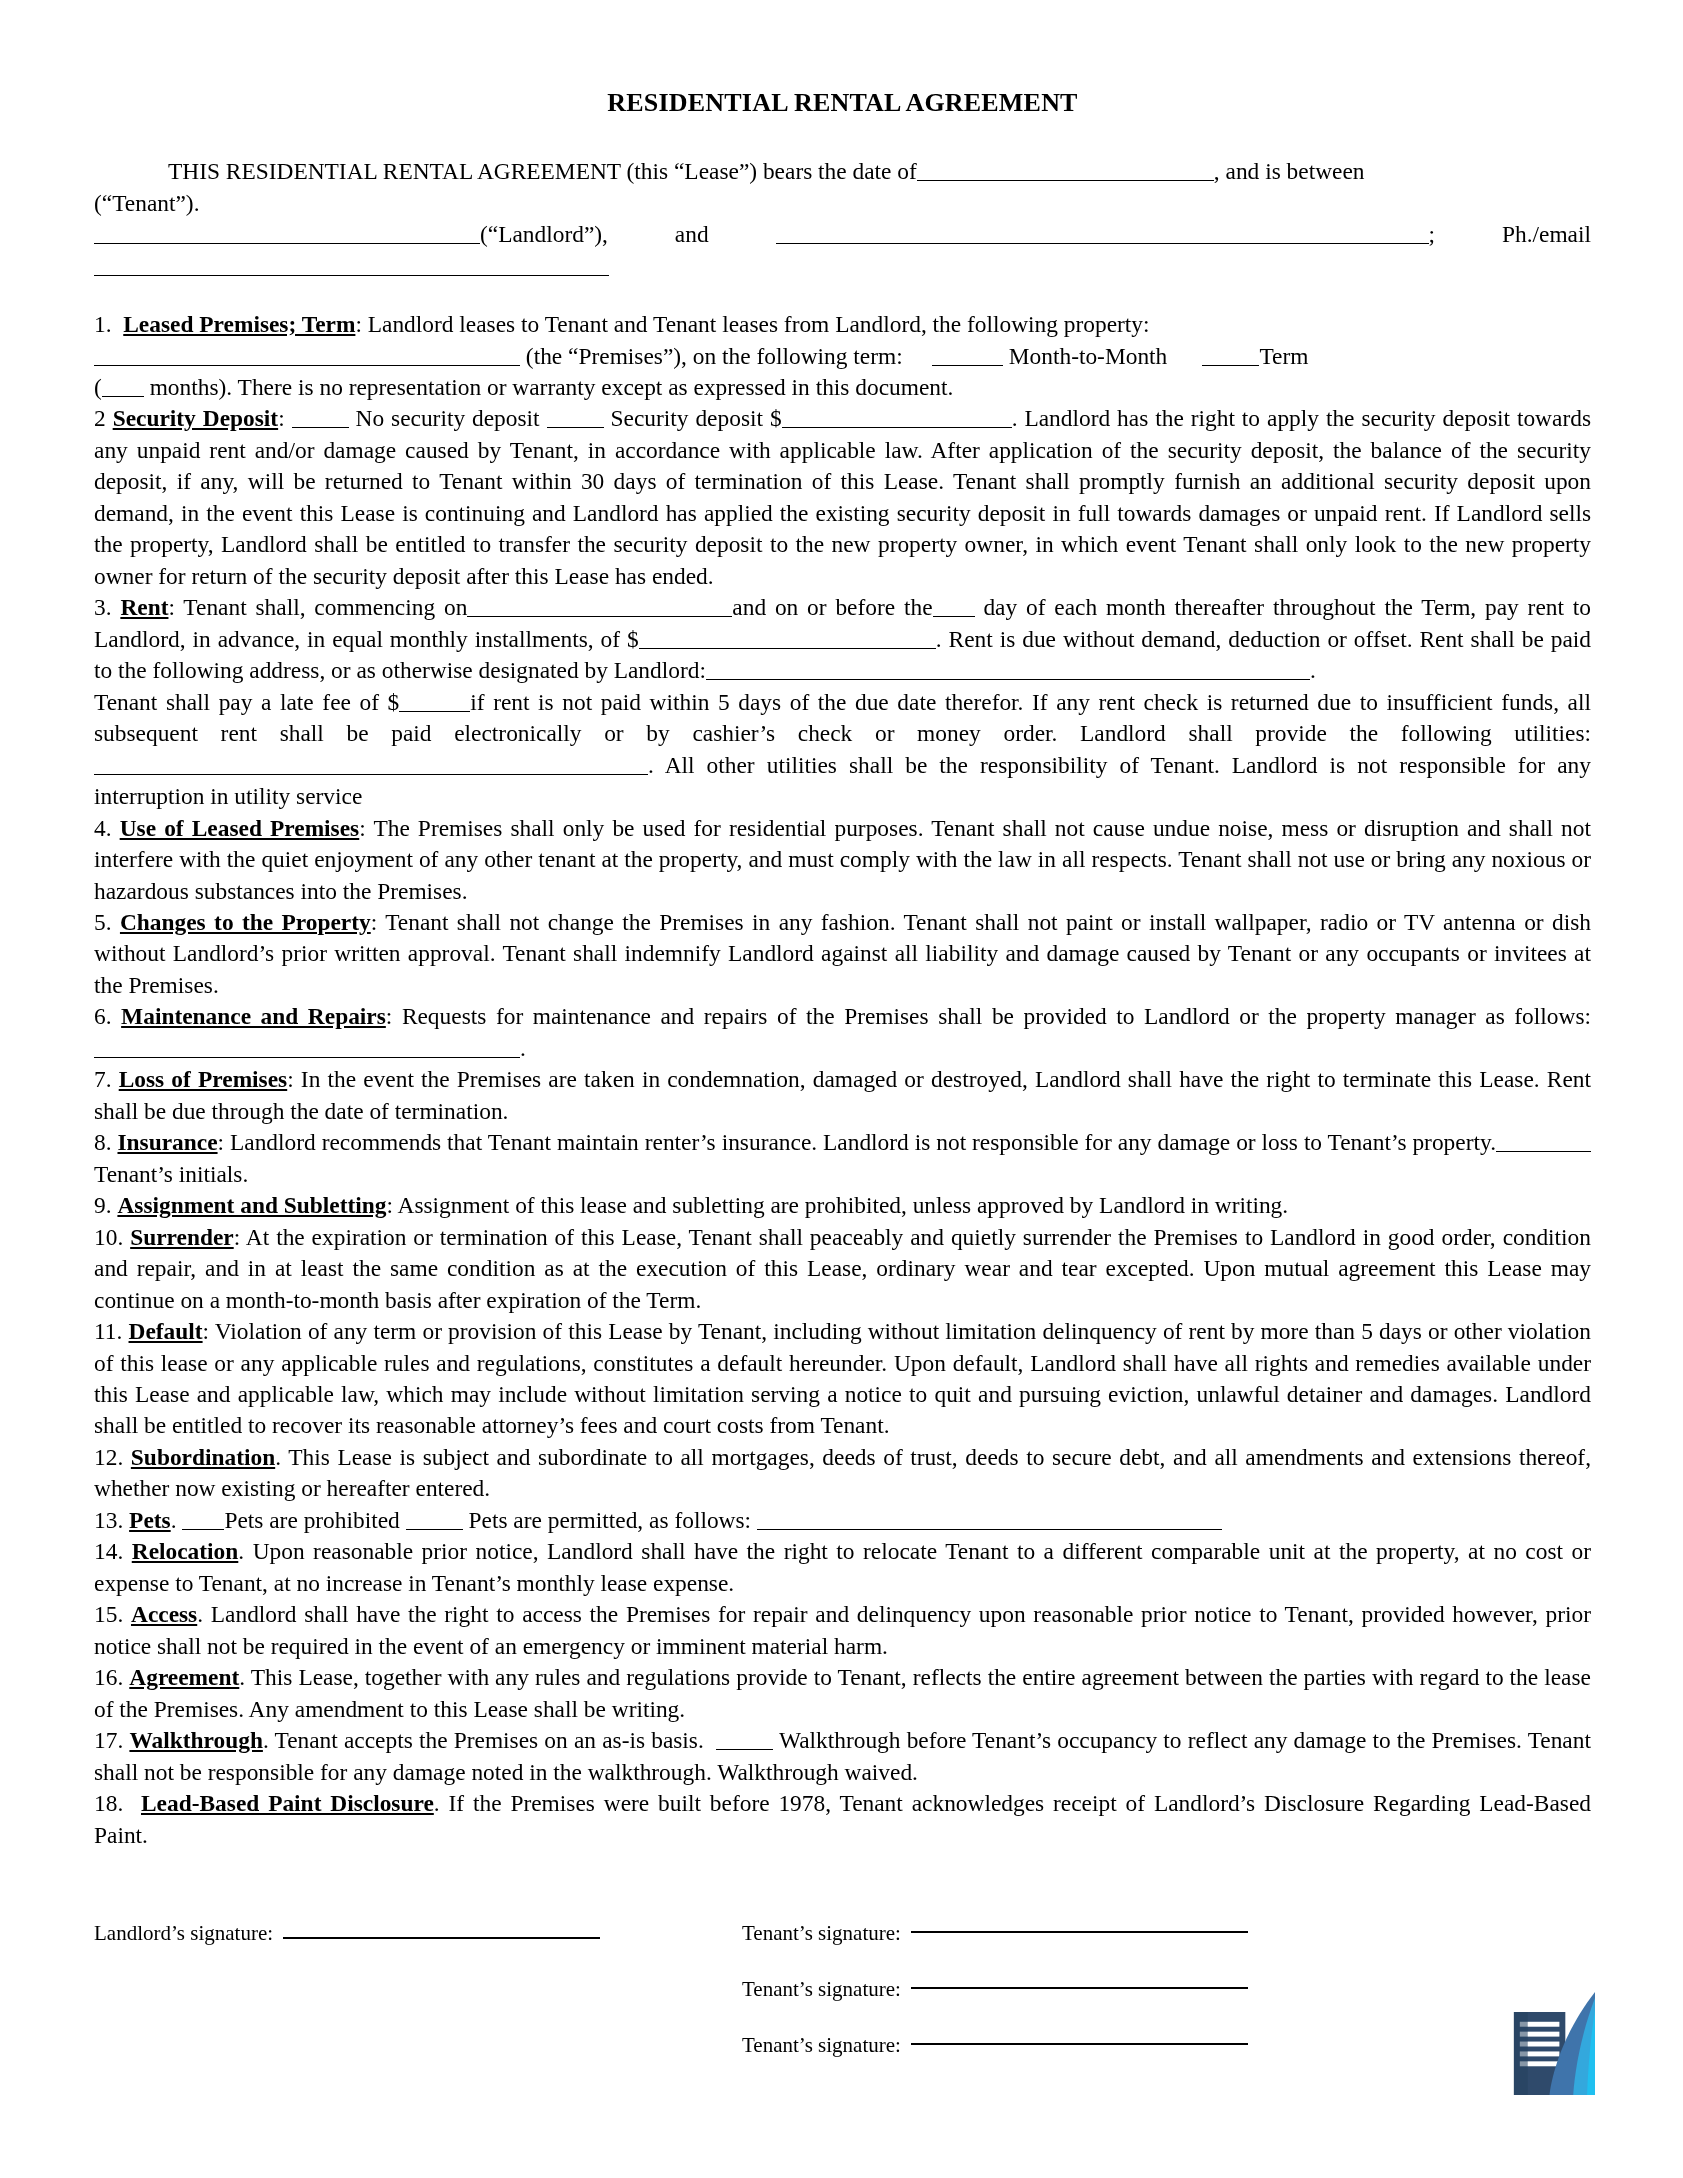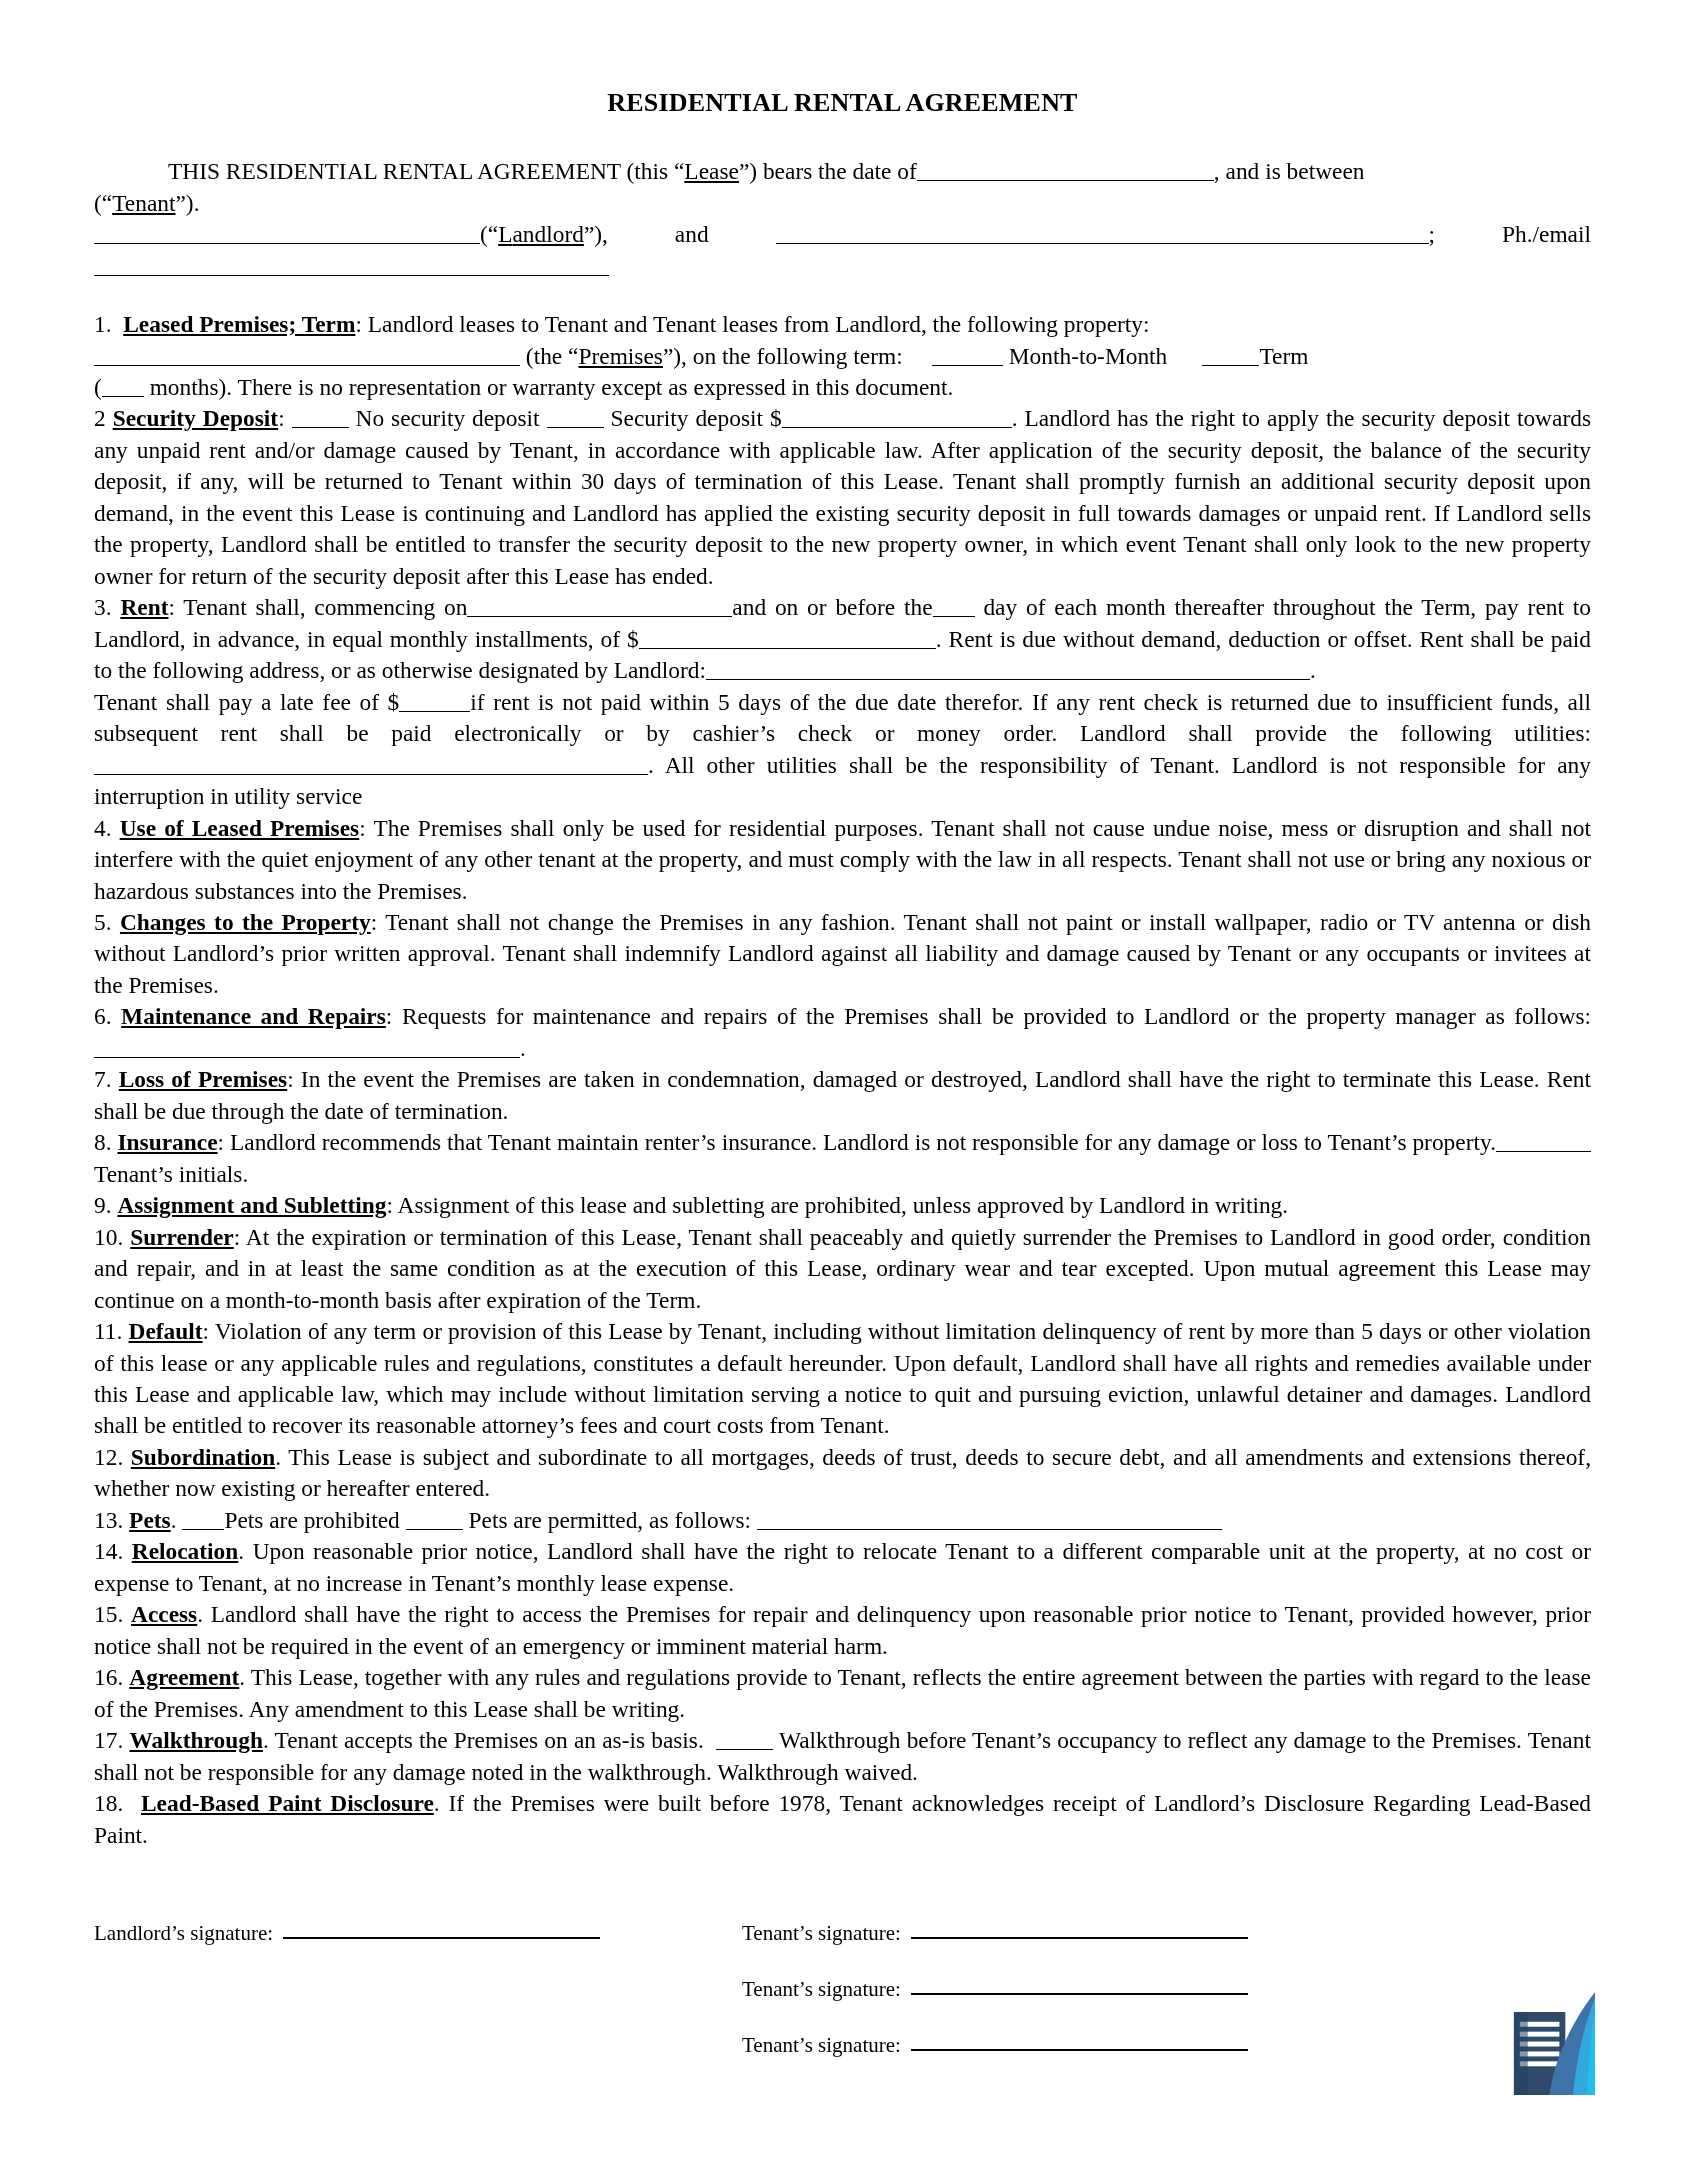--- a/index.html
+++ b/index.html
@@ -44,21 +44,21 @@
     text-justify: inter-word;
   }
   p.para.firstind {
     text-indent: 74px;
   }
   .gap-sm { height: 27px; }
   .hdr {
     font-weight: bold;
     text-decoration: underline;
   }
-  .u { text-decoration: underline; }
+  .u { }
   
   .bl {
     display: inline-block;
     border-bottom: 1.6px solid #000;
     vertical-align: baseline;
     height: 0.95em;
     margin-bottom: -2px;
   }
   .bl.w2 { width: 42px; }
   .bl.w3 { width: 57px; }
@@ -88,21 +88,21 @@
     align-items: flex-end;
   }
   .sig-left {
     width: 648px;
     display: flex;
     align-items: flex-end;
     white-space: nowrap;
   }
   .sig-right {
     display: flex;
-    align-items: flex-end;
+    align-items: center;
     white-space: nowrap;
   }
   .sig-label { margin-right: 10px; }
   .sig-line {
     display: inline-block;
     border-bottom: 2px solid #000;
     height: 1px;
   }
   .sig-line.landlord { width: 317px; margin-bottom: 5px; }
   .sig-line.tenant { width: 337px; margin-bottom: 5px; }

